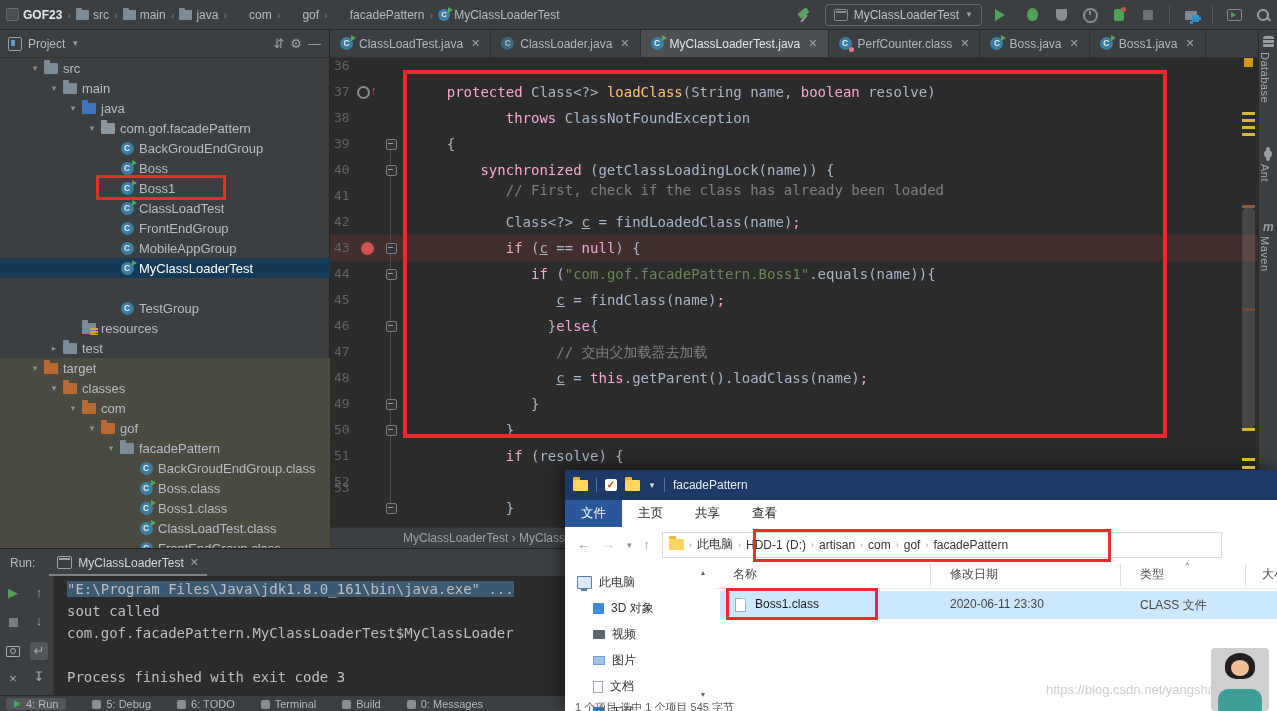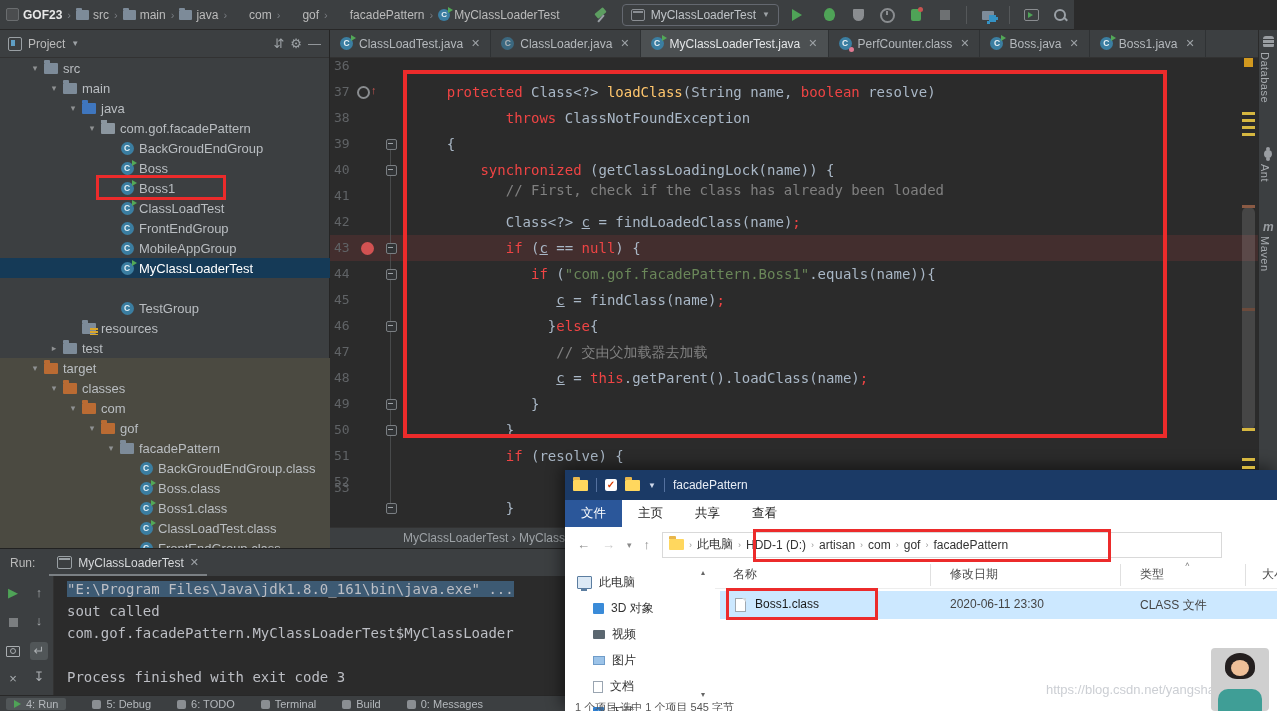--- a/index.html
+++ b/index.html
@@ -2,21 +2,21 @@
 <html><head>
 <meta charset="utf-8">
 <style>
   html,body{margin:0;padding:0;background:#1e1e1e;}
   .screen{position:relative;width:1277px;height:711px;overflow:hidden;background:#2b2b2b;
           font-family:"Liberation Sans",sans-serif;-webkit-font-smoothing:antialiased;}
   .abs{position:absolute;}
   .mono{font-family:"DejaVu Sans Mono",monospace;}
 
   
-  #topbar{left:0;top:0;width:1074px;height:30px;background:#3c3f41;border-bottom:1px solid #282828;
+  #topbar{left:0;top:0;width:1277px;height:30px;background:#3c3f41;border-bottom:1px solid #282828;
           display:flex;align-items:center;justify-content:space-between;padding:0 6px;box-sizing:border-box;}
   #bc{display:flex;align-items:center;gap:4px;font-size:12px;color:#bbbbbb;white-space:nowrap;}
   #bc .sep{color:#787c80;font-size:11px;margin:0 1px;}
   #bc .crumb{display:flex;align-items:center;gap:4px;}
   #bc .crumb.first{color:#e8e8e8;font-weight:bold;}
   .bi{width:13px;height:10px;position:relative;flex:none;}
   .bi-project{width:11px;height:11px;background:#4b4d4f;border:1px solid #6a6d6f;border-radius:2px;}
   .bi-folder{background:#7d8b99;border-radius:1px;}
   .bi-folder::before{content:"";position:absolute;left:0;top:-2px;width:6px;height:2px;background:inherit;border-radius:1px 1px 0 0;}
   .bi-folder-dim{opacity:.55;}
@@ -92,21 +92,21 @@
   .ti.run::after{content:"";position:absolute;right:-3px;top:-2px;border-left:5px solid #53a857;border-top:3px solid transparent;border-bottom:3px solid transparent;}
   .ti.lib{opacity:.65;}
   .ti.locked::after{content:"";position:absolute;right:-2px;bottom:-2px;width:5px;height:5px;border-radius:50%;background:#e07a92;}
 
   
   #editor{left:330px;top:58px;width:928px;height:469px;background:#2b2b2b;overflow:hidden;}
   .lnum{position:absolute;left:4px;width:30px;height:26px;line-height:26px;font-size:13px;color:#606366;
         font-family:"DejaVu Sans Mono",monospace;}
   .codeline{position:absolute;left:83px;height:26px;line-height:26px;font-size:14px;white-space:pre;
             font-family:"DejaVu Sans Mono",monospace;color:#a9b7c6;}
-  .c-kw{color:#ef4444;} .c-pl{color:#a9b7c6;} .c-cmt{color:#808080;} .c-str{color:#6a8759;}
+  .c-kw{color:#f9a8d4;} .c-pl{color:#a9b7c6;} .c-cmt{color:#808080;} .c-str{color:#6a8759;}
   .c-mth{color:#ffc66d;} .c-var{color:#a9b7c6;text-decoration:underline;}
   .bpline{position:absolute;left:0;width:928px;height:26px;background:#432e2e;}
   .bpdot{position:absolute;left:31px;width:13px;height:13px;border-radius:50%;background:#d25252;}
   .foldbox{position:absolute;left:56px;width:9px;height:9px;border:1px solid #7a7e82;border-radius:2px;background:#313335;}
   .foldbox::after{content:"";position:absolute;left:1px;top:3px;width:5px;height:1px;background:#9da2a6;}
   .vfold{position:absolute;left:60px;width:1px;background:#55585a;opacity:.7;}
   .ovr-circle{position:absolute;left:27px;width:9px;height:9px;border:2px solid #8a8d90;border-radius:50%;}
   .ovr-arrow{position:absolute;left:41px;color:#c75450;font-size:11px;font-weight:bold;}
   #scrollthumb{left:1242px;top:207px;width:13px;height:223px;background:rgba(255,255,255,.13);border-radius:6px;}
 

